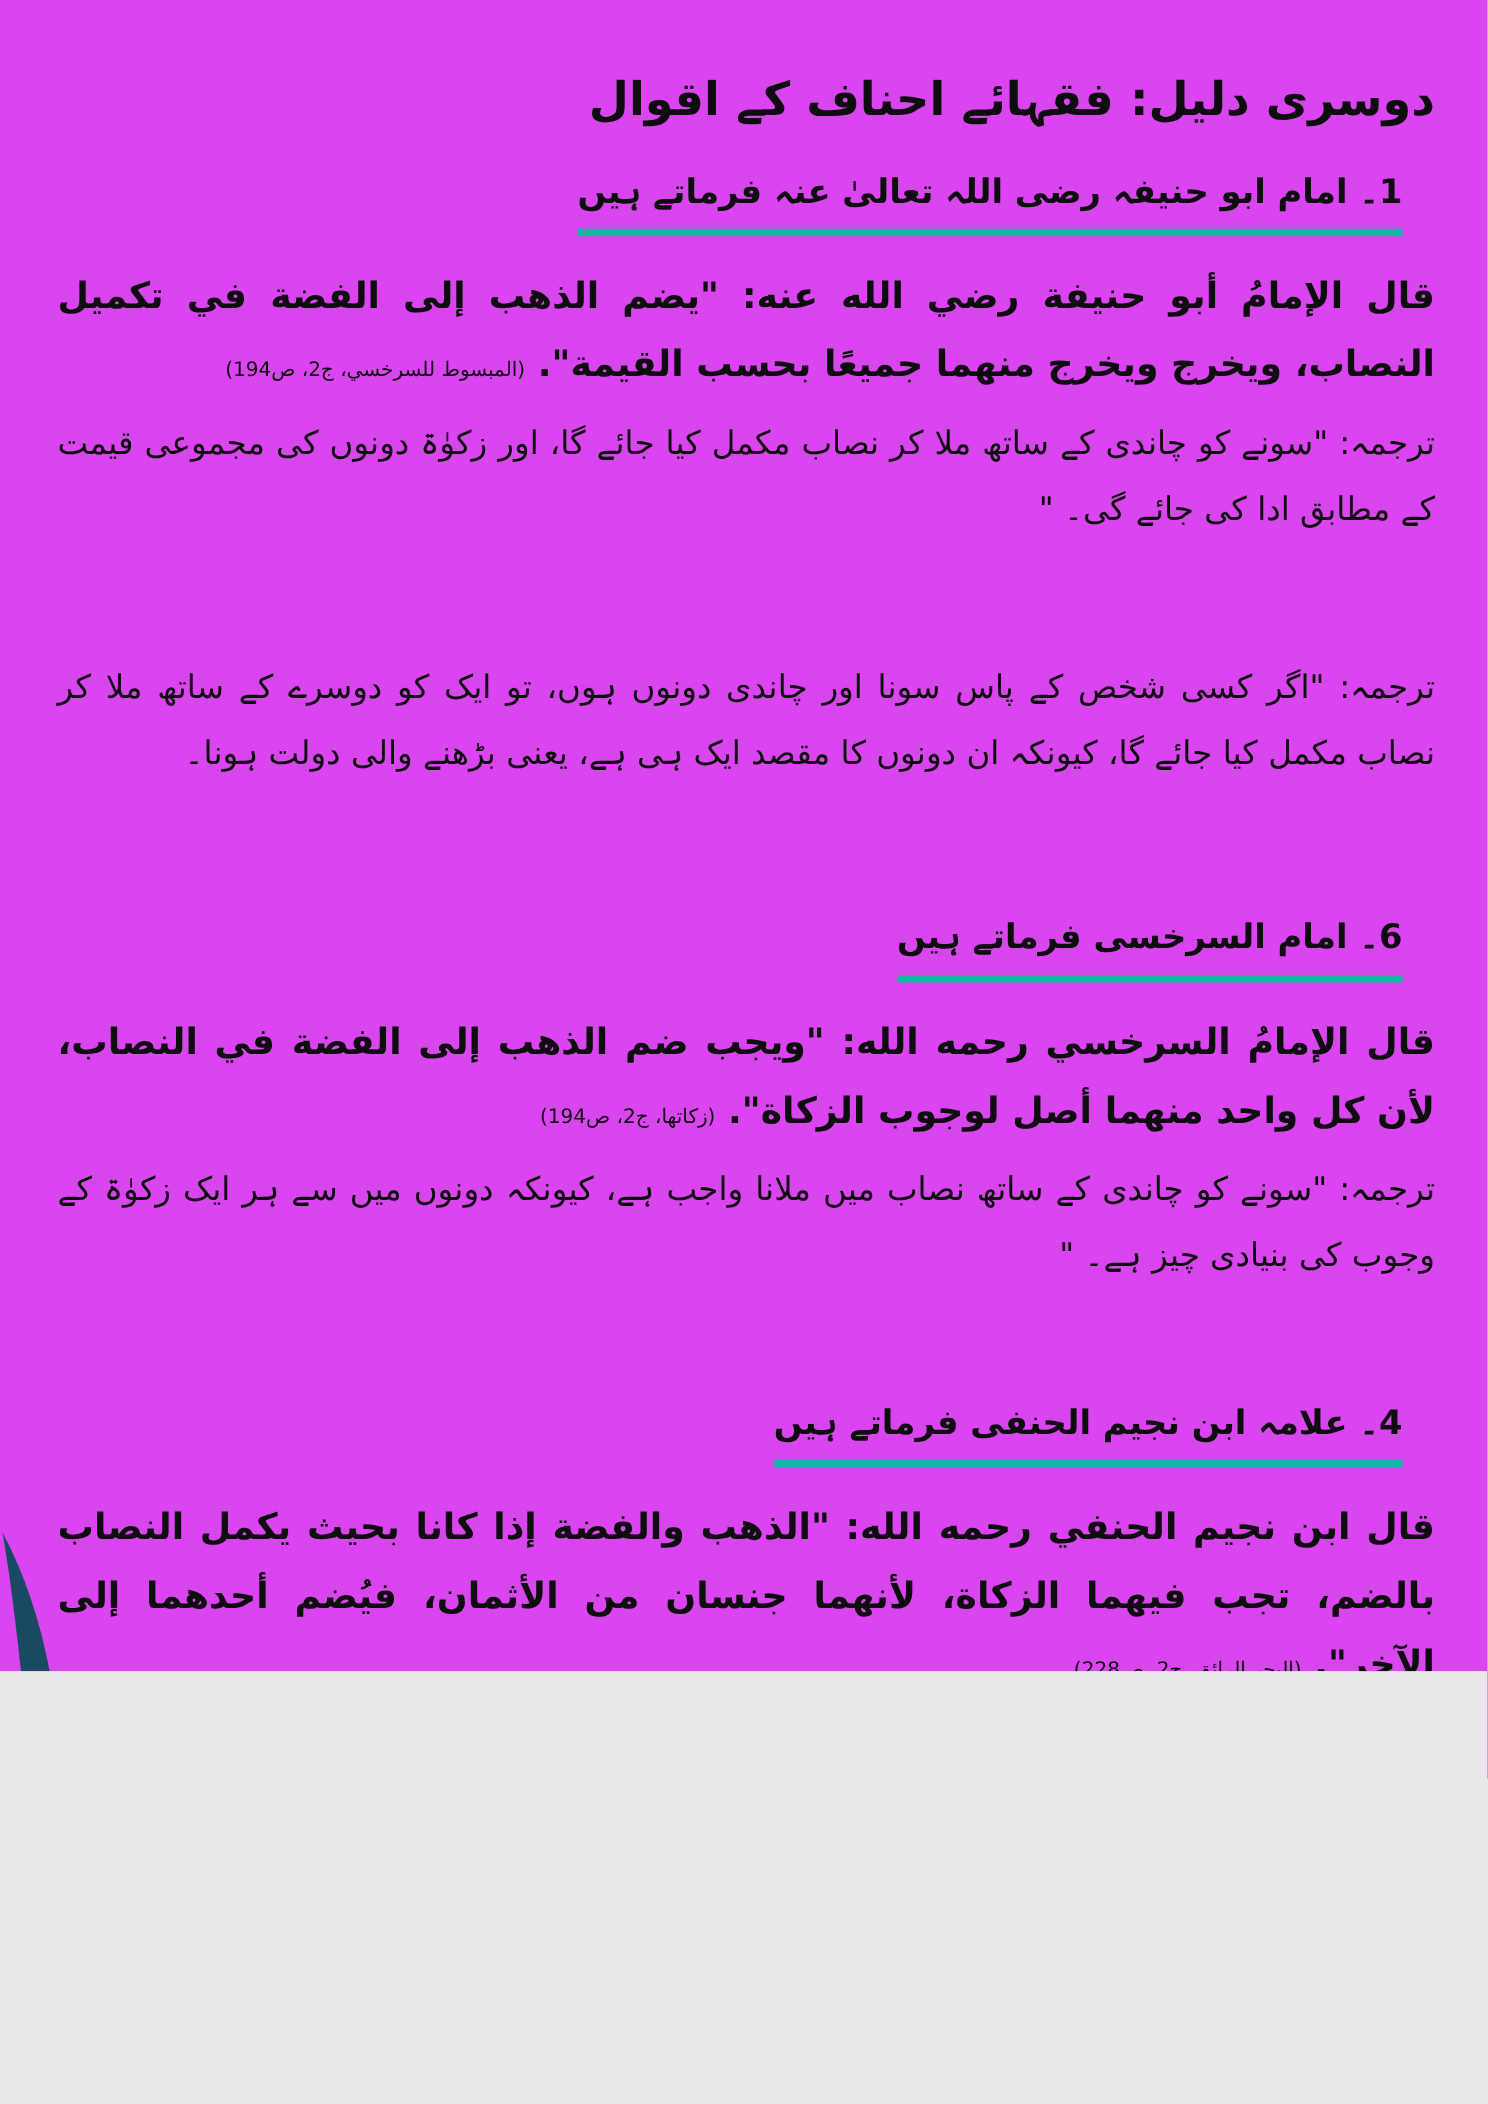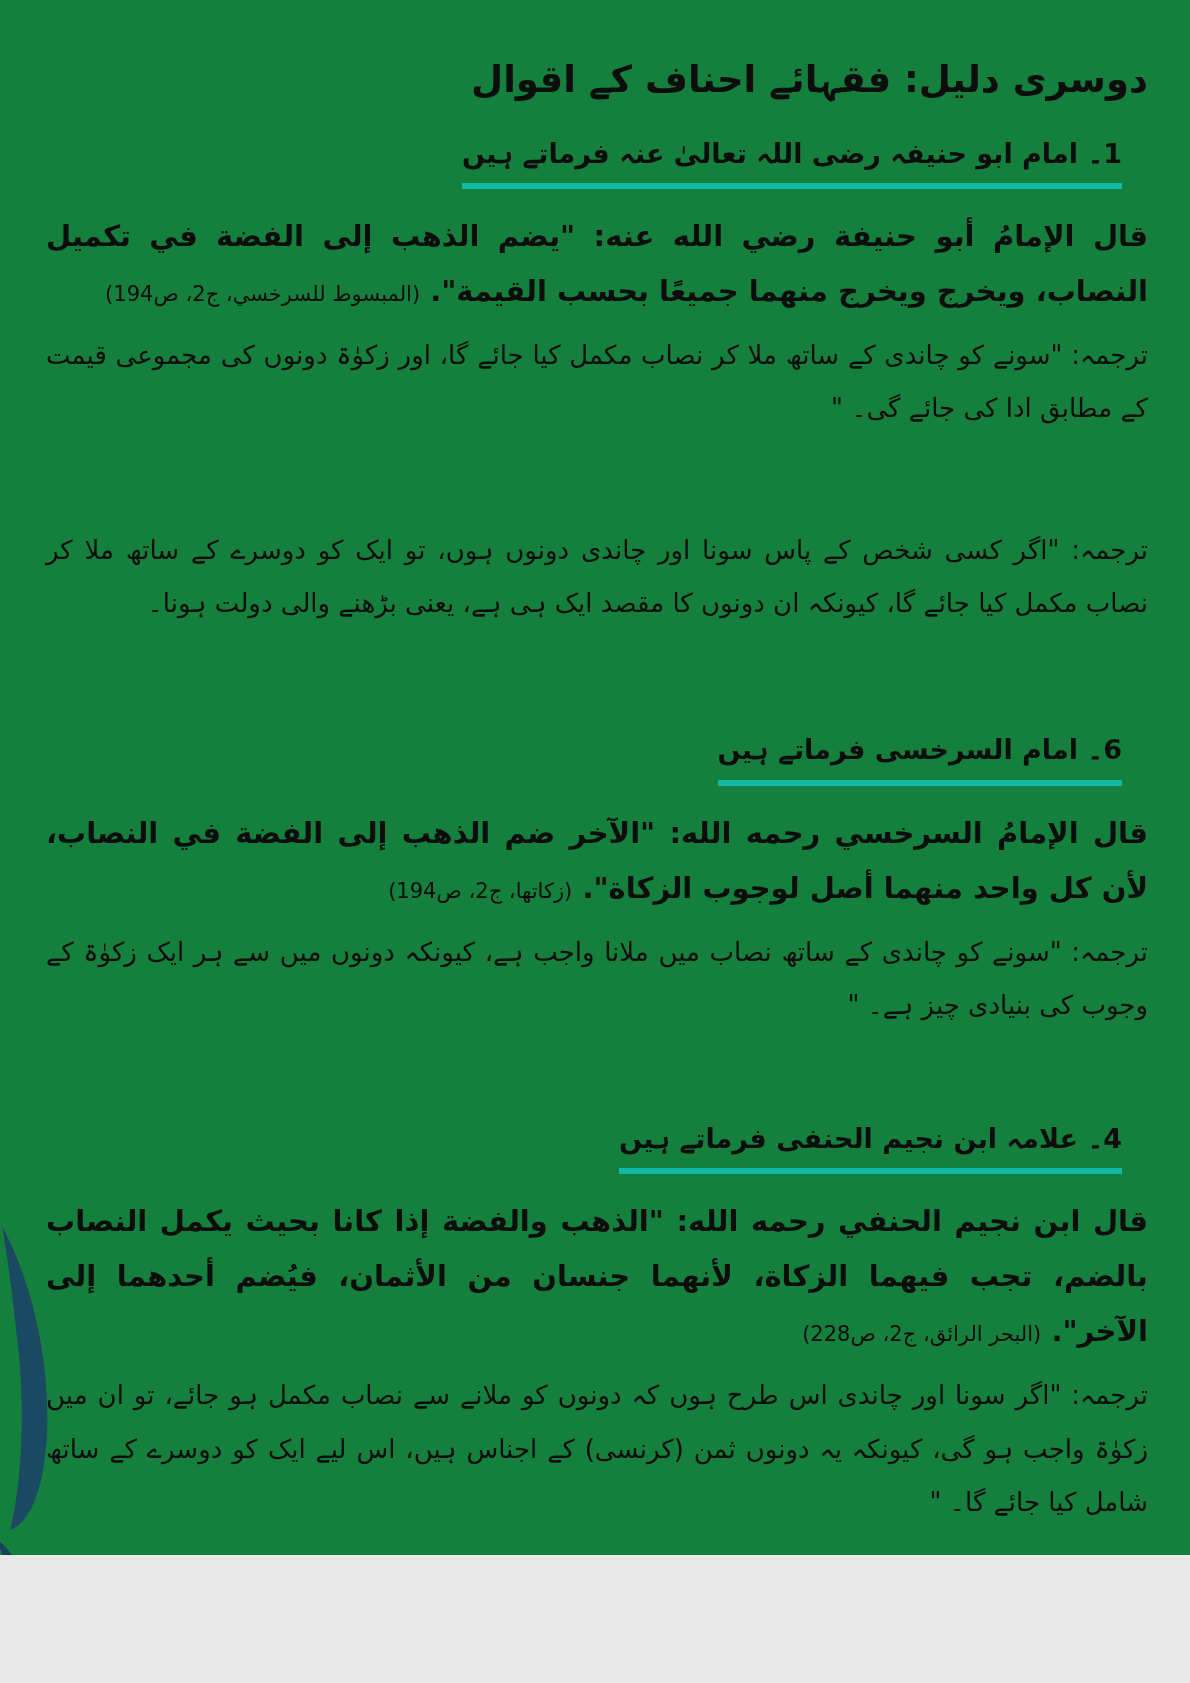--- a/index.html
+++ b/index.html
@@ -1,20 +1,20 @@
 <!DOCTYPE html>
 <html lang="ur" dir="rtl"><head>
 <meta charset="utf-8">
 <style>
   html,body{margin:0;padding:0;background:#e8e8e8;}
   .page{
     position:relative;
-    width:1190px;height:1555px;
+    width:1190px;height:1337px;
     margin:0 auto;
-    background:#15803d;
+    background:#d946ef;
     font-family:"DejaVu Sans", sans-serif;
     color:#0d0d0d;
     overflow:hidden;
     direction:rtl;
   }
   .content{
     position:absolute;
     top:52px;right:42px;left:46px;
     direction:rtl;
   }
@@ -45,21 +45,21 @@
   }
   .arabic{
     margin:20px 0 0 0;
     font-size:29px;
     font-weight:bold;
     line-height:1.9;
     text-align:justify;
     text-align-last:right;
   }
   .cite{
-    font-size:21px;
+    font-size:16px;
     font-weight:normal;
     white-space:nowrap;
   }
   .translation{
     margin:10px 0 0 0;
     font-size:26px;
     font-weight:normal;
     line-height:2.05;
     text-align:justify;
     text-align-last:right;
@@ -104,21 +104,21 @@
       <p class="arabic"><span>قال الإمامُ أبو حنيفة رضي الله عنه: "يضم الذهب إلى الفضة في تكميل النصاب، ويخرج ويخرج منهما جميعًا بحسب القيمة".</span> <span class="cite">(المبسوط للسرخسي، ج2، ص194)</span></p>
       <p class="translation">ترجمہ: "سونے کو چاندی کے ساتھ ملا کر نصاب مکمل کیا جائے گا، اور زکوٰۃ دونوں کی مجموعی قیمت کے مطابق ادا کی جائے گی۔ "</p>
     </div>
 
     <div class="section sec-gap-2">
       <p class="translation">ترجمہ: "اگر کسی شخص کے پاس سونا اور چاندی دونوں ہوں، تو ایک کو دوسرے کے ساتھ ملا کر نصاب مکمل کیا جائے گا، کیونکہ ان دونوں کا مقصد ایک ہی ہے، یعنی بڑھنے والی دولت ہونا۔</p>
     </div>
 
     <div class="section sec-gap-3">
       <h2 class="section-heading"><span class="u">6۔ امام السرخسی فرماتے ہیں</span></h2>
-      <p class="arabic"><span>قال الإمامُ السرخسي رحمه الله: "الآخر ضم الذهب إلى الفضة في النصاب، لأن كل واحد منهما أصل لوجوب الزكاة".</span> <span class="cite">(زكاتها، ج2، ص194)</span></p>
+      <p class="arabic"><span>قال الإمامُ السرخسي رحمه الله: "ويجب ضم الذهب إلى الفضة في النصاب، لأن كل واحد منهما أصل لوجوب الزكاة".</span> <span class="cite">(زكاتها، ج2، ص194)</span></p>
       <p class="translation">ترجمہ: "سونے کو چاندی کے ساتھ نصاب میں ملانا واجب ہے، کیونکہ دونوں میں سے ہر ایک زکوٰۃ کے وجوب کی بنیادی چیز ہے۔ "</p>
     </div>
 
     <div class="section sec-gap-4">
       <h2 class="section-heading"><span class="u">4۔ علامہ ابن نجیم الحنفی فرماتے ہیں</span></h2>
       <p class="arabic"><span>قال ابن نجيم الحنفي رحمه الله: "الذهب والفضة إذا كانا بحيث يكمل النصاب بالضم، تجب فيهما الزكاة، لأنهما جنسان من الأثمان، فيُضم أحدهما إلى الآخر".</span> <span class="cite">(البحر الرائق، ج2، ص228)</span></p>
       <p class="translation">ترجمہ: "اگر سونا اور چاندی اس طرح ہوں کہ دونوں کو ملانے سے نصاب مکمل ہو جائے، تو ان میں زکوٰۃ واجب ہو گی، کیونکہ یہ دونوں ثمن (کرنسی) کے اجناس ہیں، اس لیے ایک کو دوسرے کے ساتھ شامل کیا جائے گا۔ "</p>
     </div>
 
   </div>

